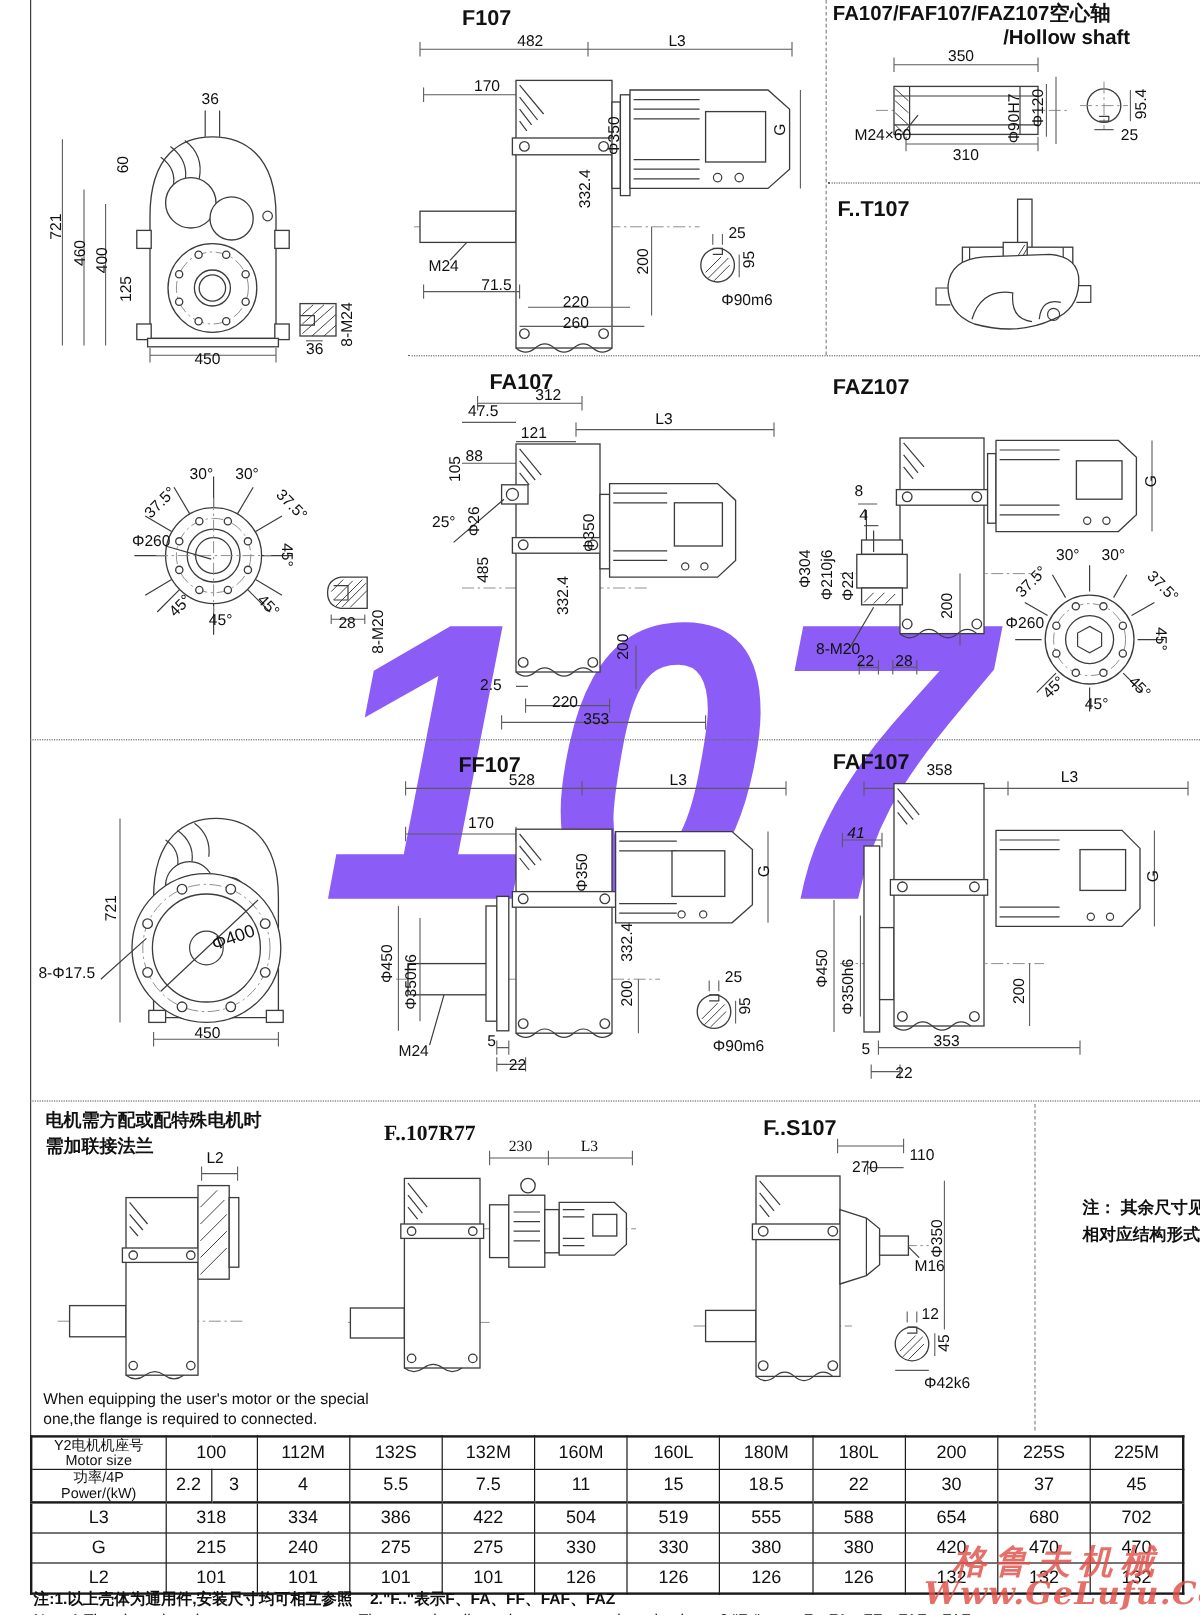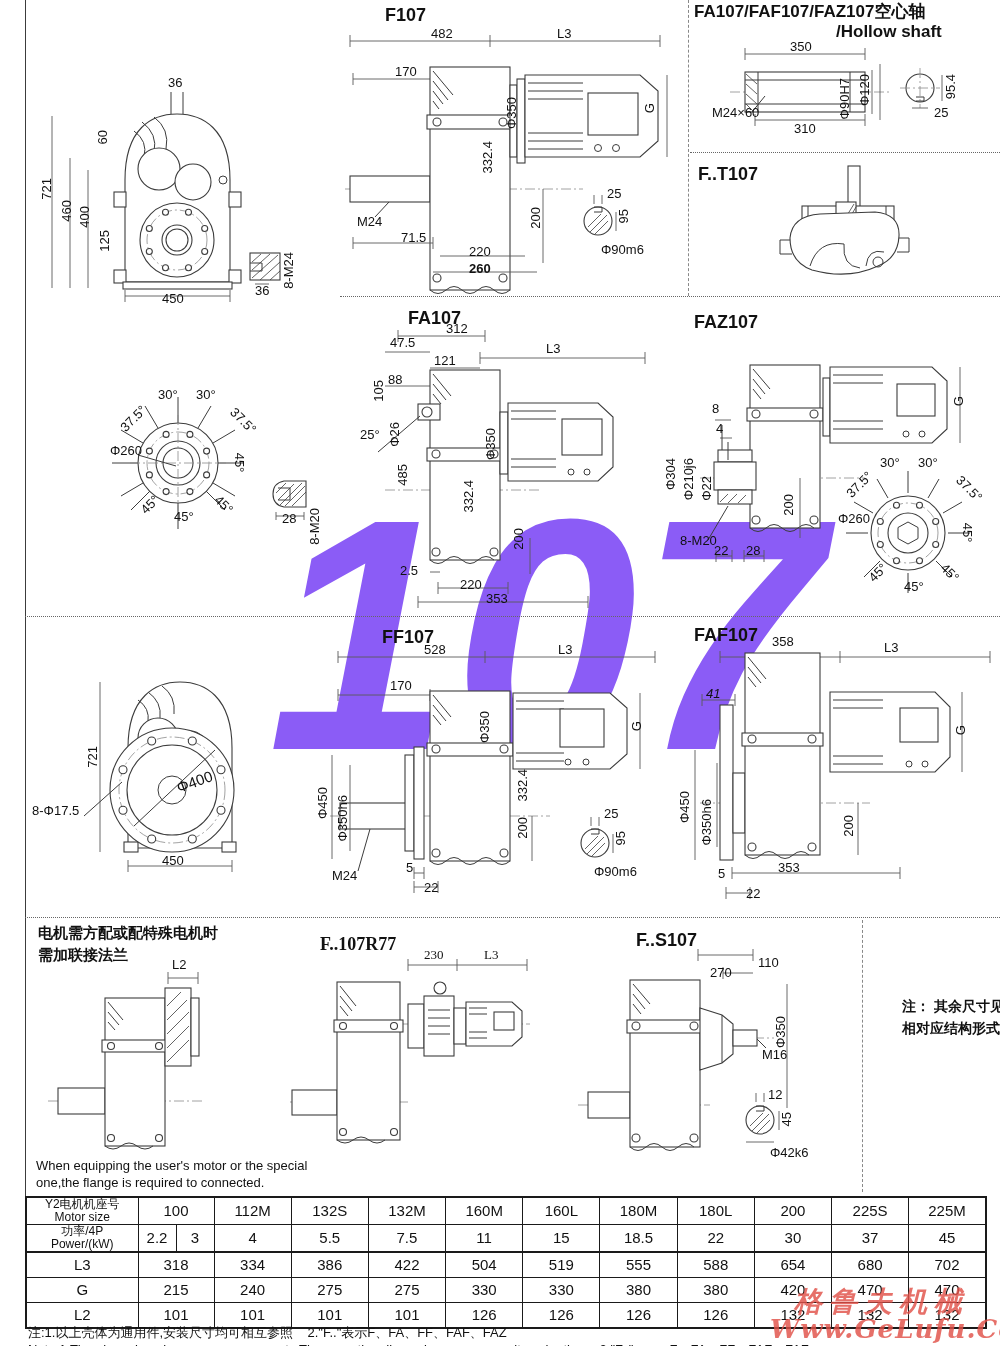--- a/index.html
+++ b/index.html
@@ -128,21 +128,21 @@
     <span class="ptitle" style="left:40px;top:0px;">F107</span>
     <span class="dim" style="left:86px;top:22px;">482</span>
     <span class="dim" style="left:212px;top:22px;">L3</span>
     <span class="dim" style="left:50px;top:60px;">170</span>
     <span class="dim v" style="left:160px;top:92px;">Φ350</span>
     <span class="dim v" style="left:136px;top:136px;">332.4</span>
     <span class="dim v" style="left:298px;top:98px;">G</span>
     <span class="dim" style="left:12px;top:210px;">M24</span>
     <span class="dim" style="left:56px;top:226px;">71.5</span>
     <span class="dim" style="left:124px;top:240px;">220</span>
-    <span class="dim" style="left:124px;top:257px;font-weight:bold;">260</span>
+    <span class="dim" style="left:124px;top:257px;">260</span>
     <span class="dim v" style="left:184px;top:202px;">200</span>
     <span class="dim" style="left:262px;top:182px;">25</span>
     <span class="dim v" style="left:272px;top:204px;">95</span>
     <span class="dim" style="left:256px;top:238px;">Φ90m6</span>
   </div>
 
   <div class="panel" style="left:690px;top:0px;width:310px;height:160px;">
     <svg viewBox="0 0 310 160" width="310" height="160">
       <path class="cl" d="M40,92 H200"></path>
       <rect class="wf" x="55" y="72" width="120" height="40"></rect>
@@ -602,21 +602,21 @@
           <td>126</td>
           <td>126</td>
           <td>126</td>
           <td>132</td>
           <td>132</td>
           <td>132</td>
         </tr>
       </tbody>
   </table>
 
-  <div class="footnote" style="left:28px;top:1324px;font-weight:normal;">注:1.以上壳体为通用件,安装尺寸均可相互参照    2."F.."表示F、FA、FF、FAF、FAZ</div>
+  <div class="footnote" style="left:28px;top:1324px;font-weight:bold;">注:1.以上壳体为通用件,安装尺寸均可相互参照    2."F.."表示F、FA、FF、FAF、FAZ</div>
   <div class="footnote" style="left:28px;top:1341px;">Note:1.The above housings are common parts.The mounting dimensions may consult each other.   2."F.."mean F、FA、FF、FAF、FAZ</div>
 
   <div class="brand">
     <span class="b1">格鲁夫机械</span>
     <span class="b2">Www.GeLufu.Com</span>
   </div>
 
 </div>
 
 </body></html>

